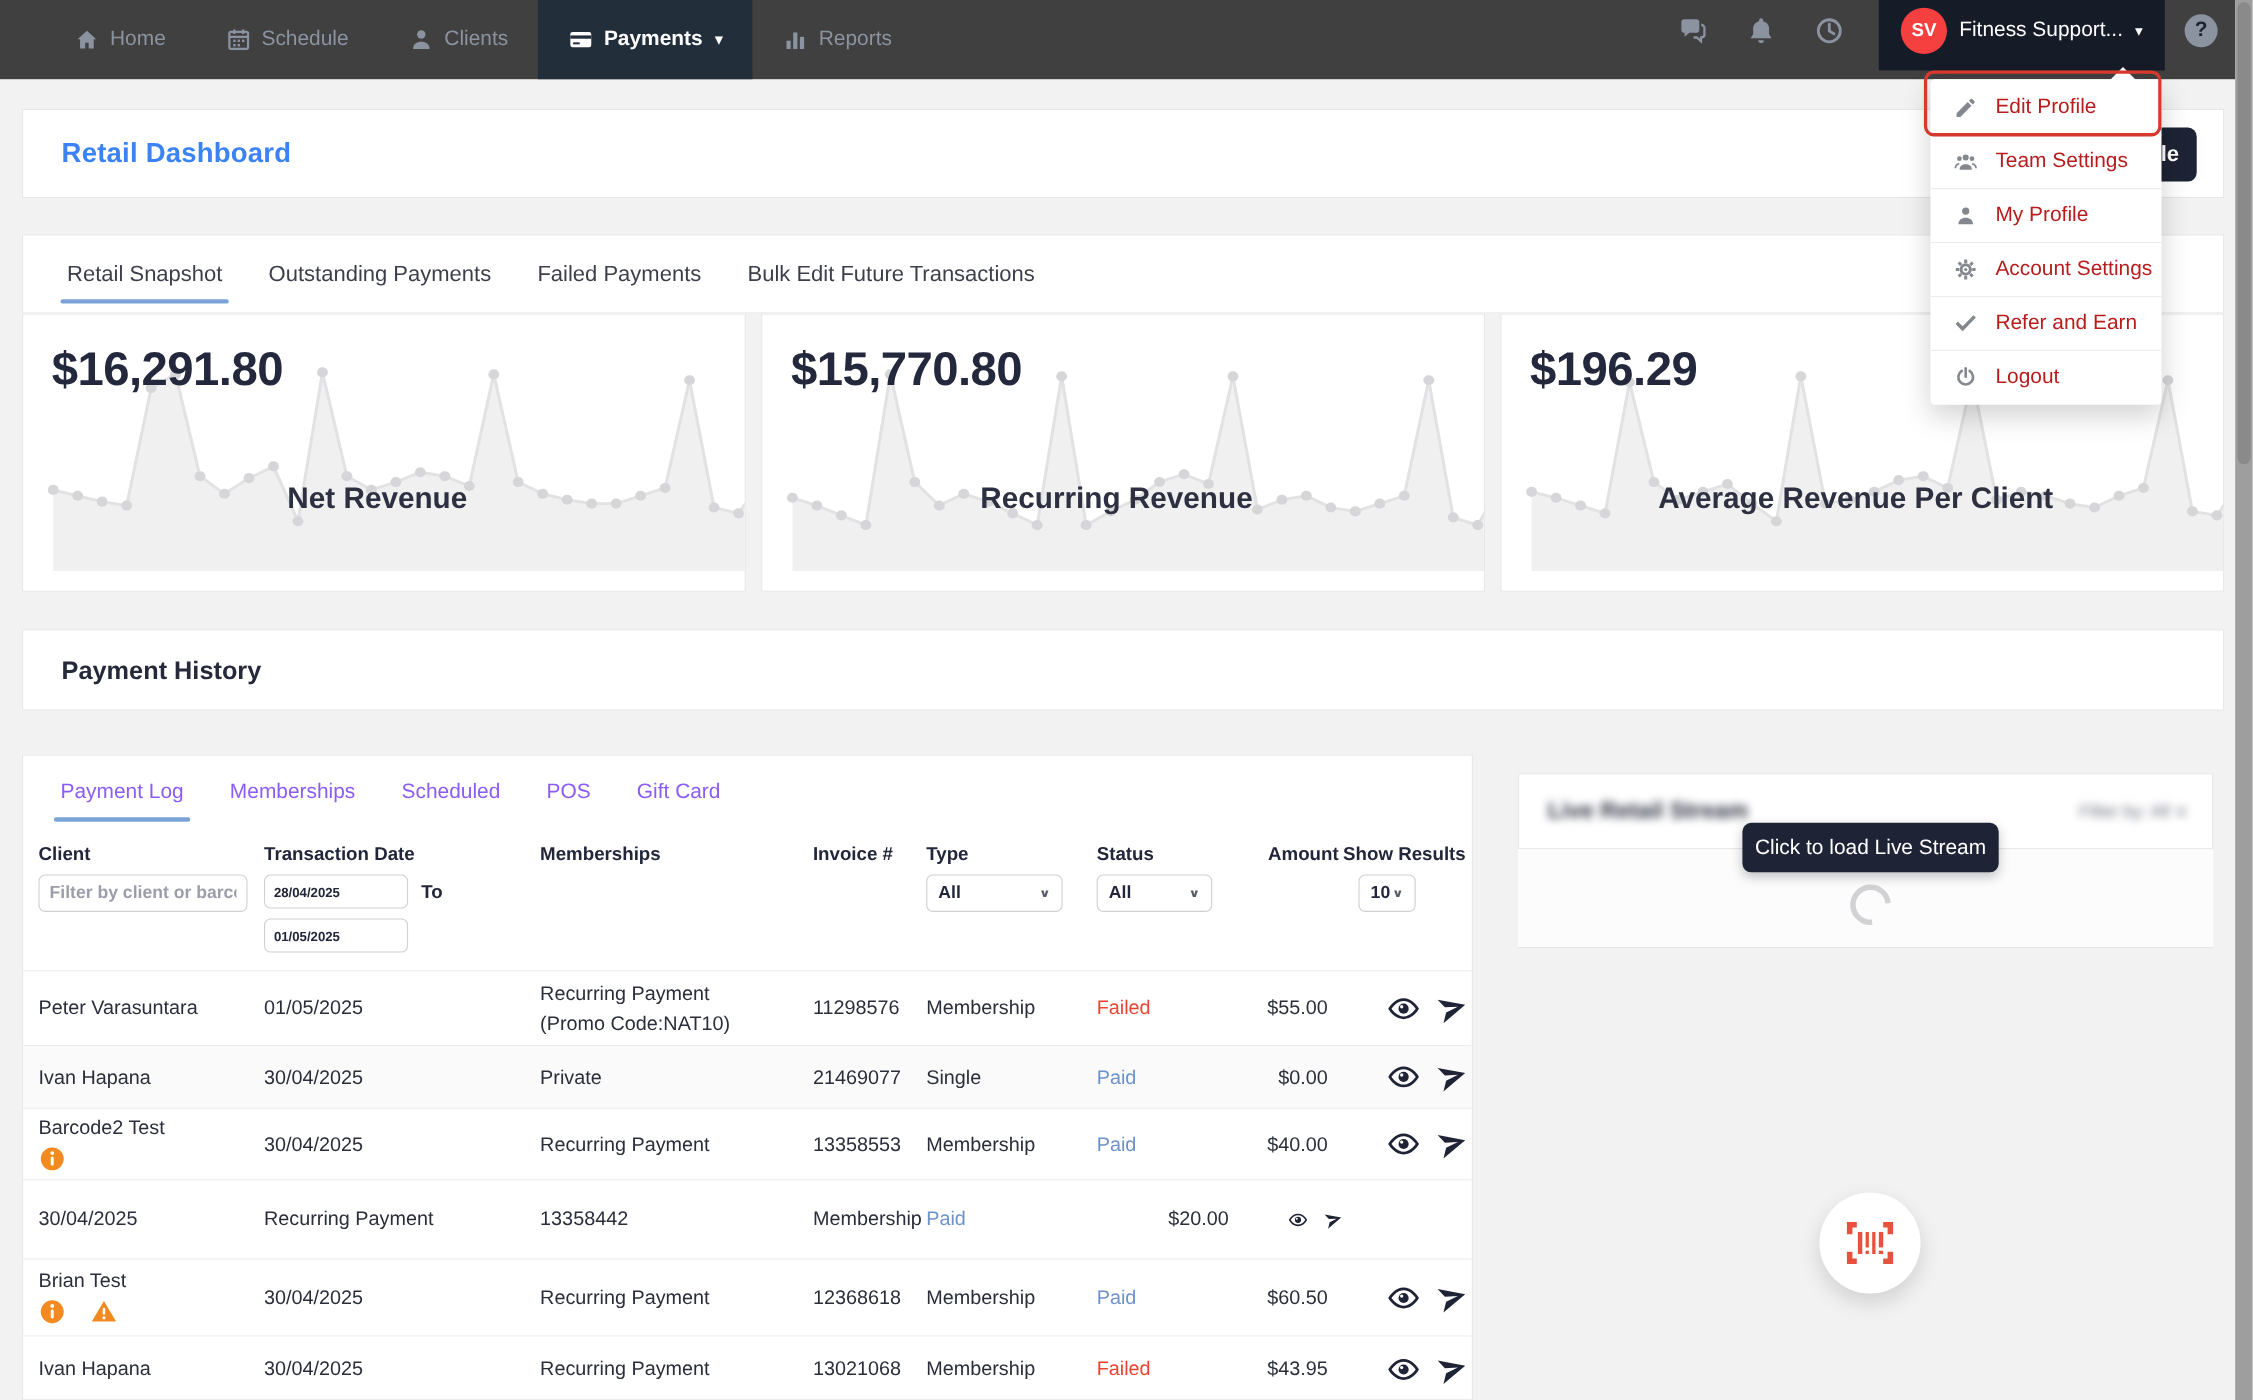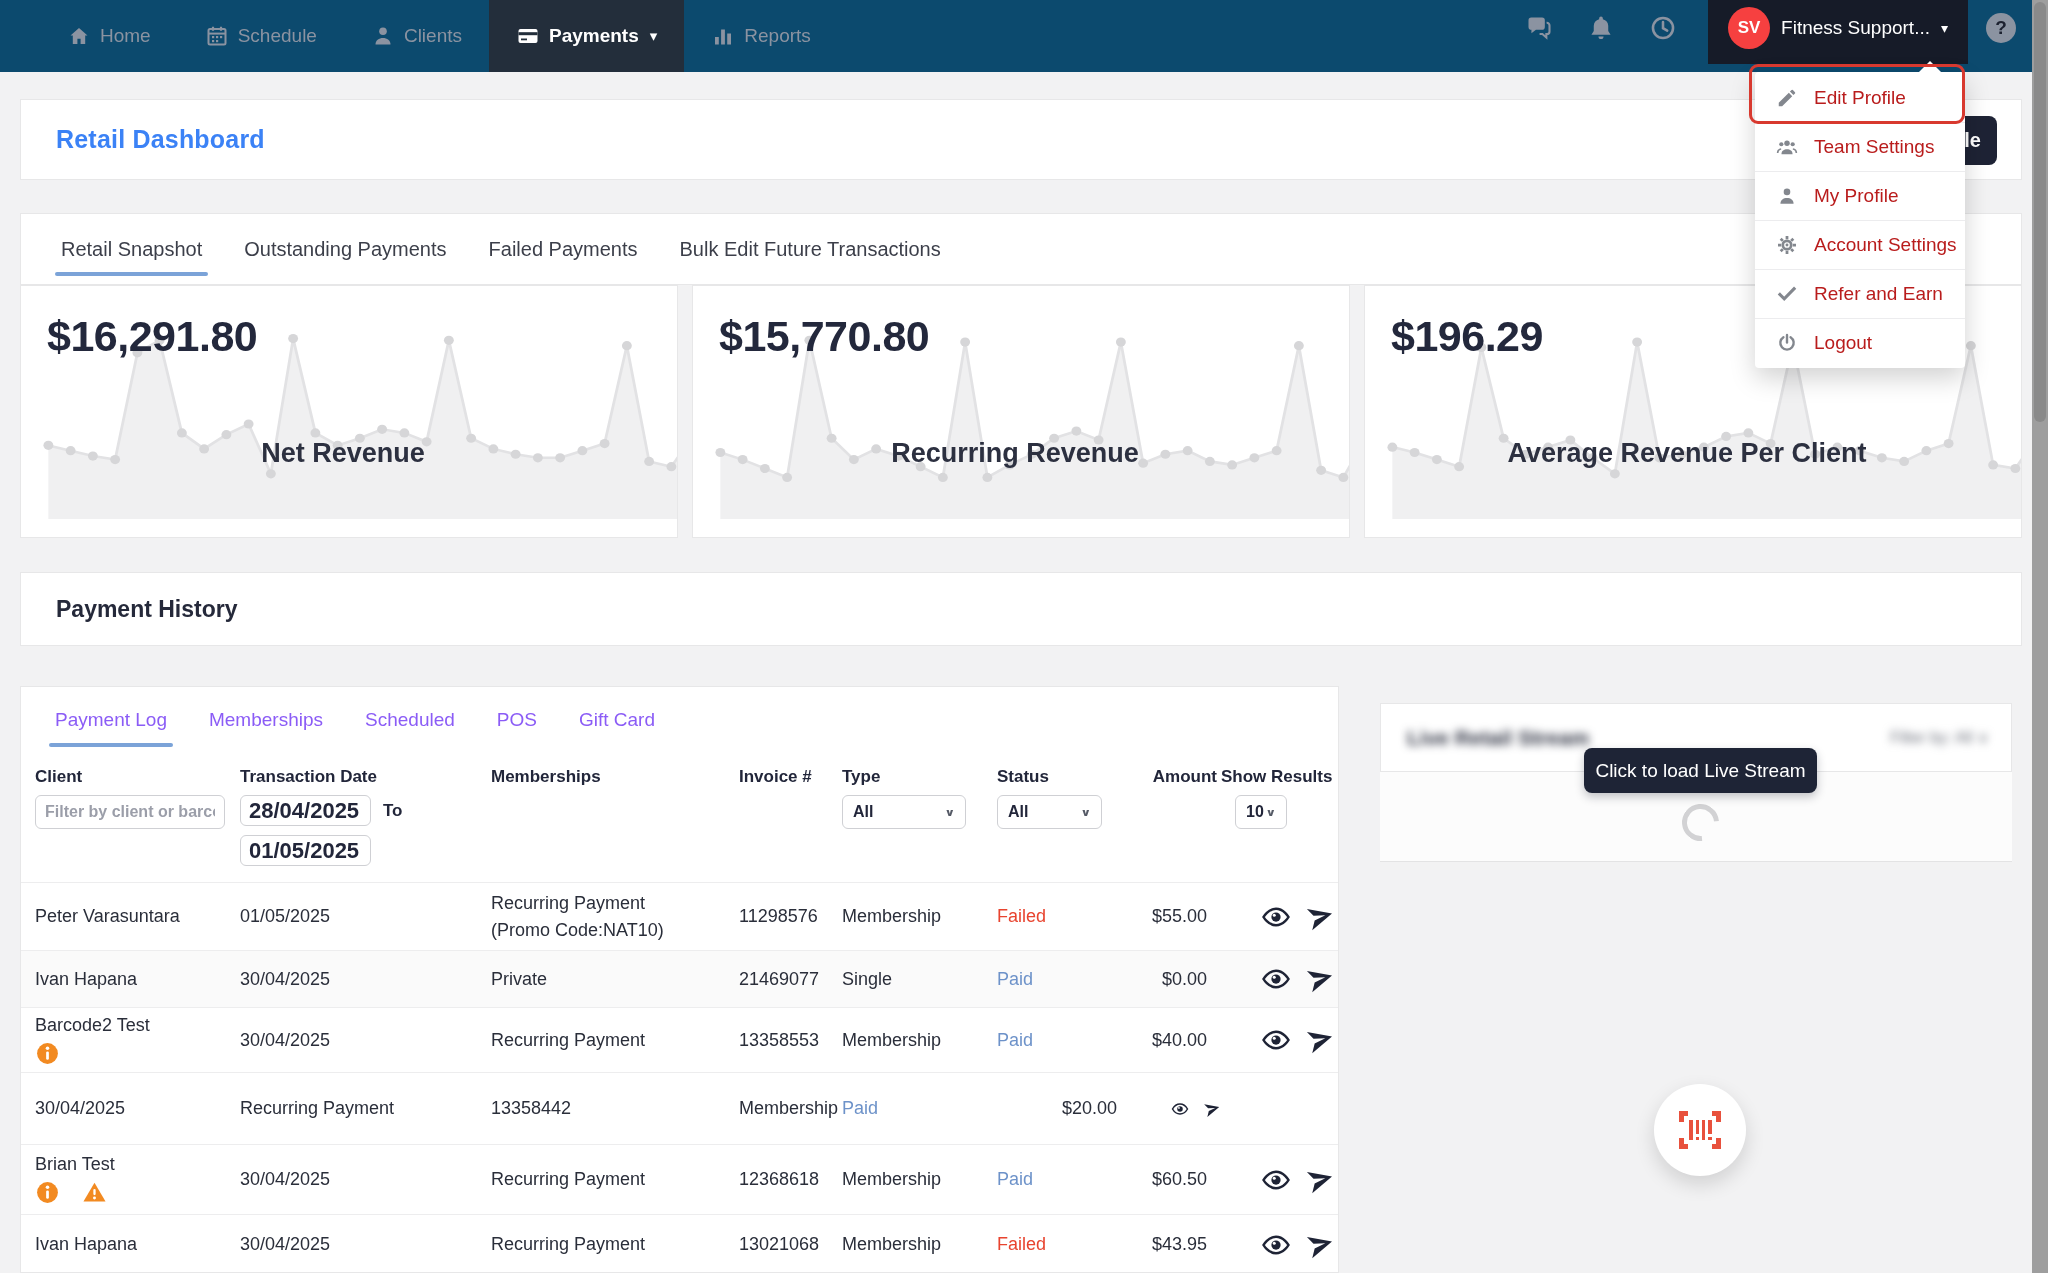--- a/index.html
+++ b/index.html
@@ -1,21 +1,21 @@
 <!DOCTYPE html>
 <html><head>
 <meta charset="utf-8">
 <style>
   * { margin:0; padding:0; box-sizing:border-box; }
   html,body { background:#e9e9ea; }
   body { font-family:"Liberation Sans","DejaVu Sans",sans-serif; }
   .app { position:relative; width:2048px; height:1273px; background:#f2f2f3; overflow:hidden; }
 
   
-  .nav { position:absolute; left:0; top:0; width:2032px; height:72px; background:#0c4a6e; display:flex; align-items:stretch; z-index:30; }
+  .nav { position:absolute; left:0; top:0; width:2032px; height:72px; background:#404040; display:flex; align-items:stretch; z-index:30; }
   .nav-left { display:flex; align-items:stretch; margin-left:40px; }
   .nav-item { display:flex; align-items:center; gap:9px; padding:0 27px; color:#8b93a1; font-size:19px; cursor:pointer; }
   .nav-item svg { width:24px; height:24px; }
   .nav-item.active { background:#232e3b; color:#ffffff; font-weight:bold; }
   .nav-item .caret { font-size:15px; margin-left:2px; }
   .nav-right { position:absolute; right:16px; top:0; height:56px; display:flex; align-items:center; }
   .nav-icon { color:#8b93a1; width:28px; height:28px; margin:0 17px; cursor:pointer; }
   .nav-icon svg { width:28px; height:28px; }
   .user-block { height:72px; display:flex; align-items:center; gap:11px; background:#161b28; padding:0 20px; margin-left:14px; cursor:pointer; }
   .avatar { width:42px; height:42px; border-radius:50%; background:#f64040; color:#fff; font-weight:bold; font-size:17px; display:flex; align-items:center; justify-content:center; }
@@ -57,21 +57,21 @@
   .log-tab.active::after { content:""; position:absolute; left:-6px; right:-6px; bottom:6px; height:4px; background:#7ba3d8; border-radius:2px; }
 
   .tgrid { display:grid; grid-template-columns:205px 251px 248px 103px 155px 134px 90px 1fr; padding-left:14px; align-items:center; }
   .filters-labels { margin-top:14px; font-size:17px; font-weight:bold; color:#22263a; }
   .filters-labels .amount-h { text-align:right; padding-right:4px; }
   .filters-controls { align-items:start; margin-top:8px; padding-bottom:16px; }
   .f-input { width:190px; height:34px; border:1.5px solid #cfd0d4; border-radius:6px; font-size:16px; font-weight:bold; color:#3a3e4c; padding:0 9px; font-family:inherit; background:#fff; }
   .f-input::placeholder { color:#9b9ea9; font-weight:bold; }
   .date-wrap { display:flex; align-items:flex-start; gap:12px; }
   .date-col { display:flex; flex-direction:column; gap:9px; }
-  .d-input { width:131px; height:31px; border:1.5px solid #cfd0d4; border-radius:6px; font-size:22px; font-weight:bold; color:#22263a; padding:0 8px; font-family:inherit; }
+  .d-input { width:131px; height:31px; border:1.5px solid #cfd0d4; border-radius:6px; font-size:12px; font-weight:bold; color:#22263a; padding:0 8px; font-family:inherit; }
   .to-label { font-size:17px; font-weight:bold; color:#22263a; margin-top:6px; }
   .sel { height:34px; border:1.5px solid #cfd0d4; border-radius:6px; background:#fff; display:flex; align-items:center; justify-content:space-between; padding:0 10px; font-size:16px; font-weight:bold; color:#22263a; cursor:pointer; }
   .sel .chev { color:#555a66; font-size:13px; transform:scaleY(.8); }
   .sel.type { width:124px; } .sel.status { width:105px; } .sel.show { width:52px; margin-left:14px; }
 
   .trow { border-top:1px solid #ededee; font-size:18px; color:#2a2e3a; }
   .trow.shaded { background:#fafafa; }
   .cell-client { display:flex; flex-direction:column; gap:5px; }
   .client-name { font-size:18px; color:#2a2e3a; }
   .flag-row { display:flex; gap:22px; align-items:center; }

